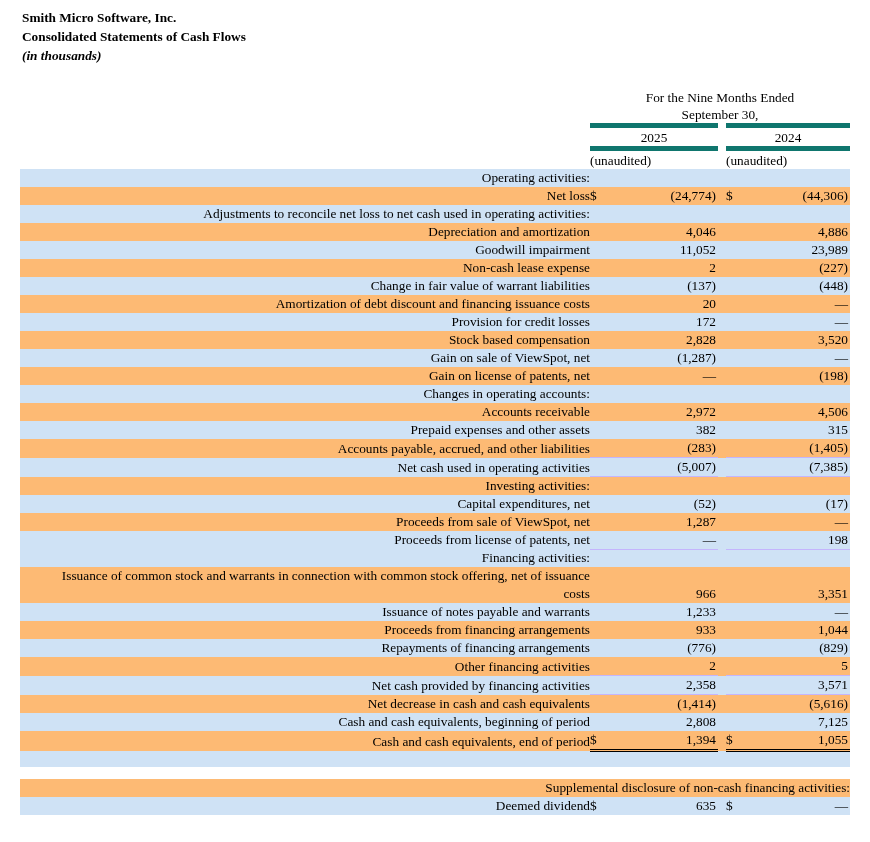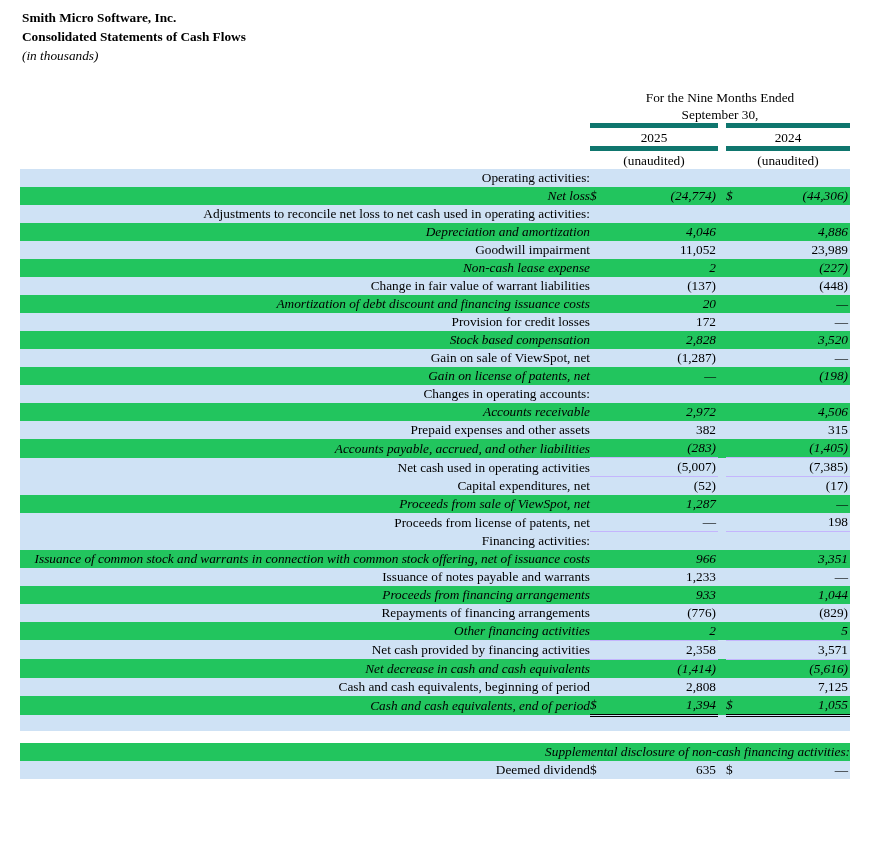--- a/index.html
+++ b/index.html
@@ -27,20 +27,21 @@
   .title-block { margin: 0 0 10px 2px; }
   .title-line {
     font-weight: bold;
     line-height: 19px;
     white-space: nowrap;
   }
   .title-sub {
     font-style: italic;
     line-height: 19px;
     white-space: nowrap;
+    font-weight: bold;
   }
 
   
   table.cf {
     width: 830px;
     border-collapse: collapse;
     table-layout: fixed;
   }
   table.cf td, table.cf th {
     padding: 0;
@@ -64,31 +65,31 @@
     line-height: 17px;
     white-space: nowrap;
   }
   .hdr-year {
     text-align: center;
     font-weight: bold;
     line-height: 17px;
     padding-top: 1px !important;
   }
   .hdr-unaud {
-    text-align: center;
+    text-align: left;
     font-weight: bold;
     line-height: 17px;
     padding-top: 1px !important;
   }
   .rule-top { border-top: 5px solid #0f766e; }
 
   
   tr.r { height: 18px; }
   tr.shade { background: #cfe2f5; }
-  tr.white { background: #22c55e; font-style: italic; }
+  tr.white { background: #fdba74; }
 
   td.label {
     text-align: right;
     line-height: 18px;
     white-space: nowrap;
     padding-left: 2px !important;
   }
   td.label.wrap { white-space: normal; }
   td.label.i0 { padding-left: 2px !important; }
   td.label.i1 { padding-left: 14px !important; }
@@ -289,20 +290,28 @@
           <td class="num ul-bot">(1,405)</td>
         </tr>
         <tr class="r shade">
           <td class="label i3">Net cash used in operating activities</td>
           <td class="cur ul-bot"></td>
           <td class="num ul-bot">(5,007)</td>
           <td class=""></td>
           <td class="cur ul-bot"></td>
           <td class="num ul-bot">(7,385)</td>
         </tr>
+        <tr class="r white">
+          <td class="label i0 bold">Investing activities:</td>
+          <td class="cur"></td>
+          <td class="num"></td>
+          <td class=""></td>
+          <td class="cur"></td>
+          <td class="num"></td>
+        </tr>
         <tr class="r shade">
           <td class="label i1">Capital expenditures, net</td>
           <td class="cur"></td>
           <td class="num">(52)</td>
           <td class=""></td>
           <td class="cur"></td>
           <td class="num">(17)</td>
         </tr>
         <tr class="r white">
           <td class="label i1">Proceeds from sale of ViewSpot, net</td>

